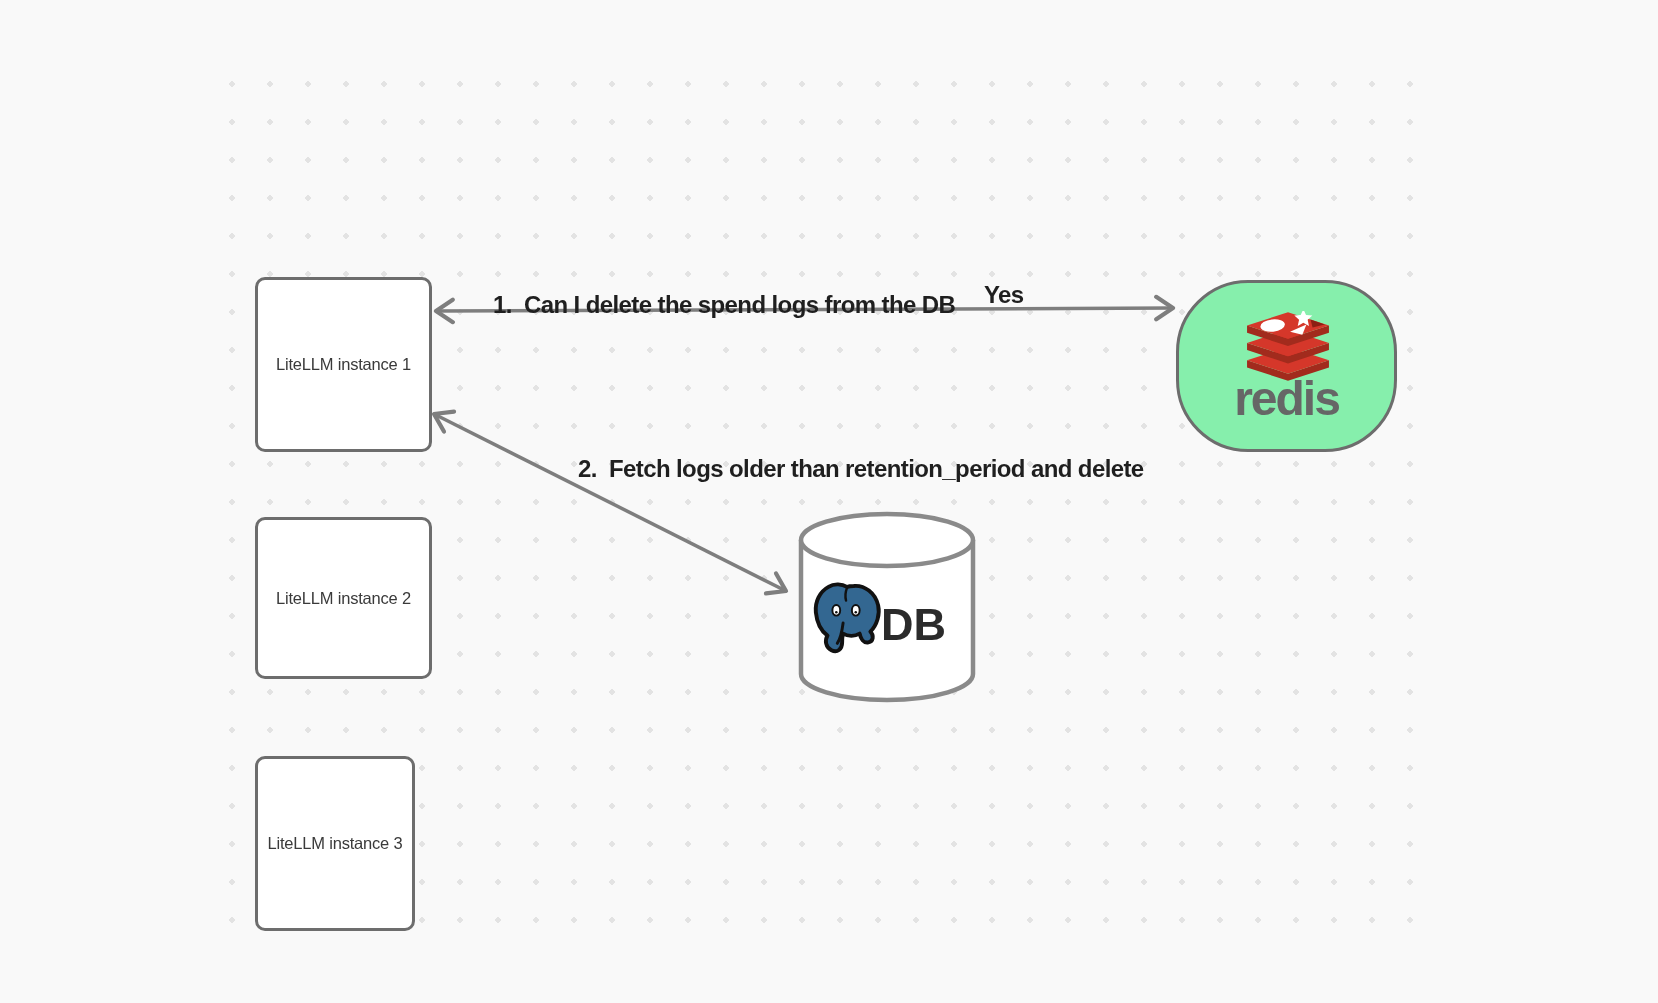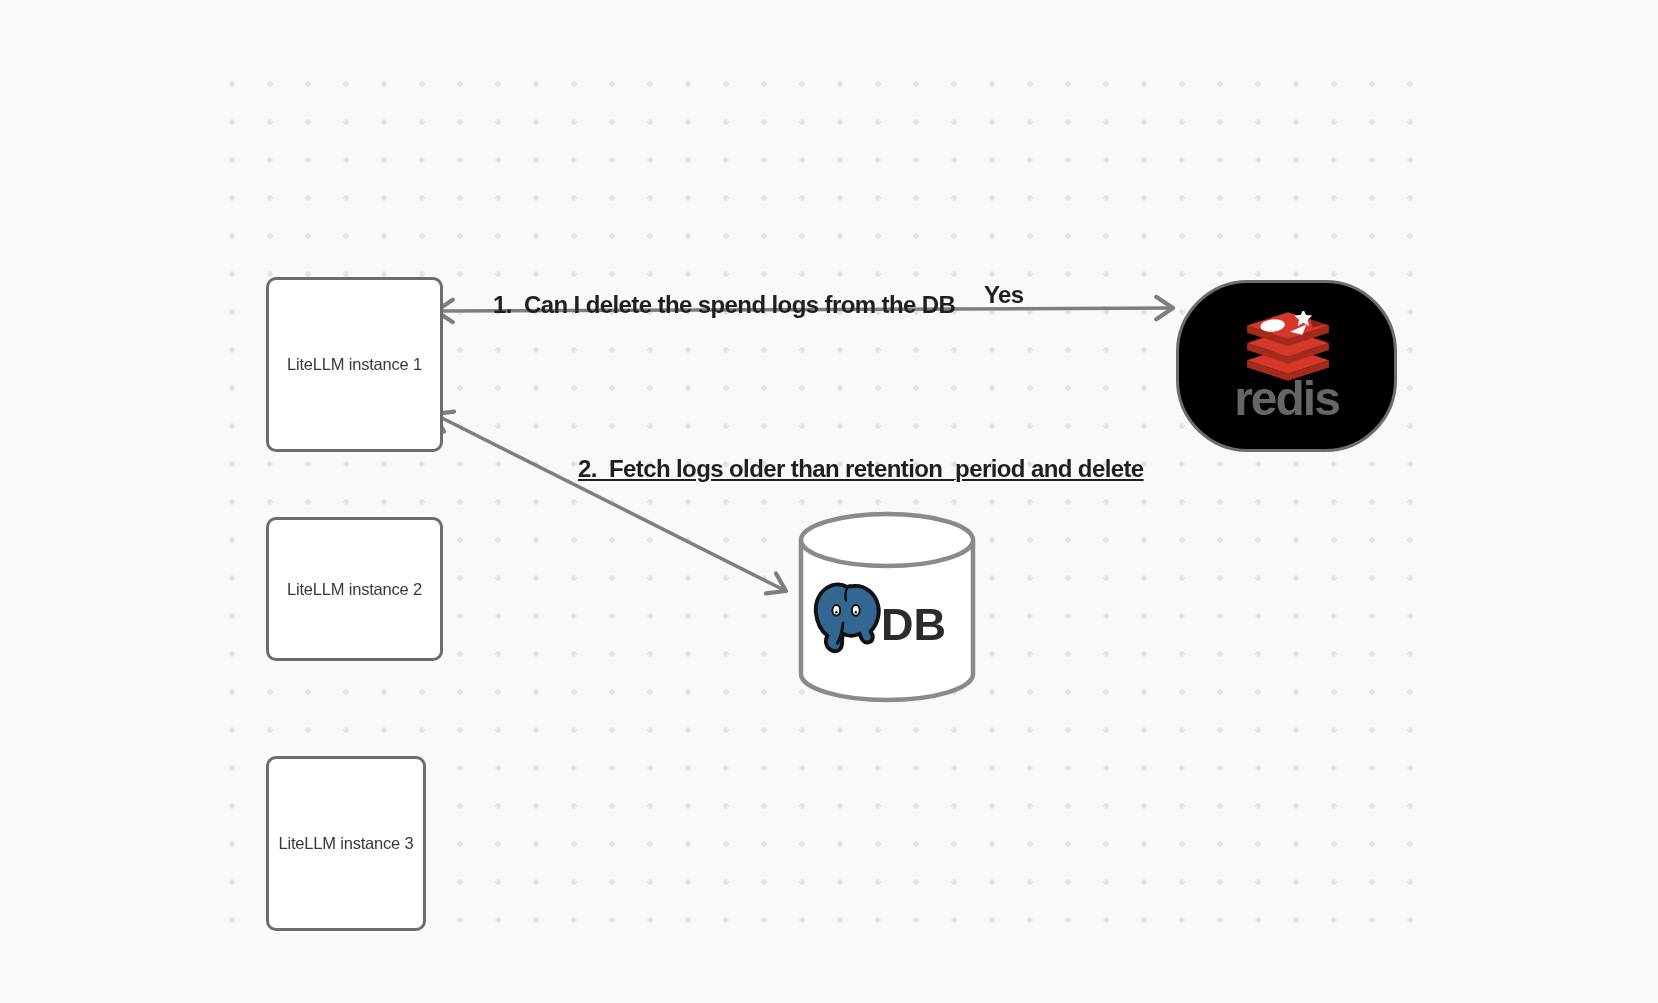--- a/index.html
+++ b/index.html
@@ -17,39 +17,39 @@
     background-size: 38px 38px;
     z-index: 0;
   }
 
   svg.edge-layer {
     position: absolute; left: 0; top: 0; width: 1658px; height: 1003px;
     z-index: 1;
   }
 
   .llm-box {
-    position: absolute; left: 266px; width: 177px; height: 175px;
+    position: absolute; left: 255px; width: 177px; height: 175px;
     background: #ffffff;
     border: 3.5px solid #6d6d6d;
     border-radius: 10px;
     box-sizing: border-box;
     display: flex; align-items: center; justify-content: center;
     z-index: 2;
   }
   .llm-box .box-label {
     font-size: 16.5px; letter-spacing: -0.2px;
     color: #3a3a3a; text-align: center;
   }
   #box1 { top: 277px; }
-  #box2 { top: 517px; height: 144px; justify-content: center; }
+  #box2 { top: 517px; height: 162px; justify-content: center; }
   #box3 { top: 756px; width: 160px; }
 
   .redis-node {
     position: absolute; left: 1176px; top: 280px; width: 221px; height: 172px;
-    background: #000000;
+    background: #86efac;
     border: 3.5px solid #6d6d6d;
     border-radius: 72px;
     box-sizing: border-box;
     z-index: 2;
   }
   .redis-logo { position: absolute; left: 66px; top: 28px; }
   .redis-wordmark {
     position: absolute; left: 0; top: 92px; width: 100%;
     text-align: center;
     font-size: 48px; font-weight: 700; letter-spacing: -2px;
@@ -69,21 +69,21 @@
 
   .edge-label {
     position: absolute;
     font-size: 24px; font-weight: 700; letter-spacing: -0.6px;
     color: #1f1f1f; line-height: 1.1;
     white-space: pre;
     z-index: 3;
   }
   #edge-label-1 { left: 493px; top: 282px; margin-top: 10px; }
   #edge-label-yes { left: 984px; top: 282px; }
-  #edge-label-2 { left: 578px; top: 456px; text-decoration: underline; }
+  #edge-label-2 { left: 578px; top: 456px; }
 </style>
 </head>
 <body>
 
 <div class="canvas">
 
   <div class="dot-grid"></div>
 
   <svg class="edge-layer">
     <defs>

